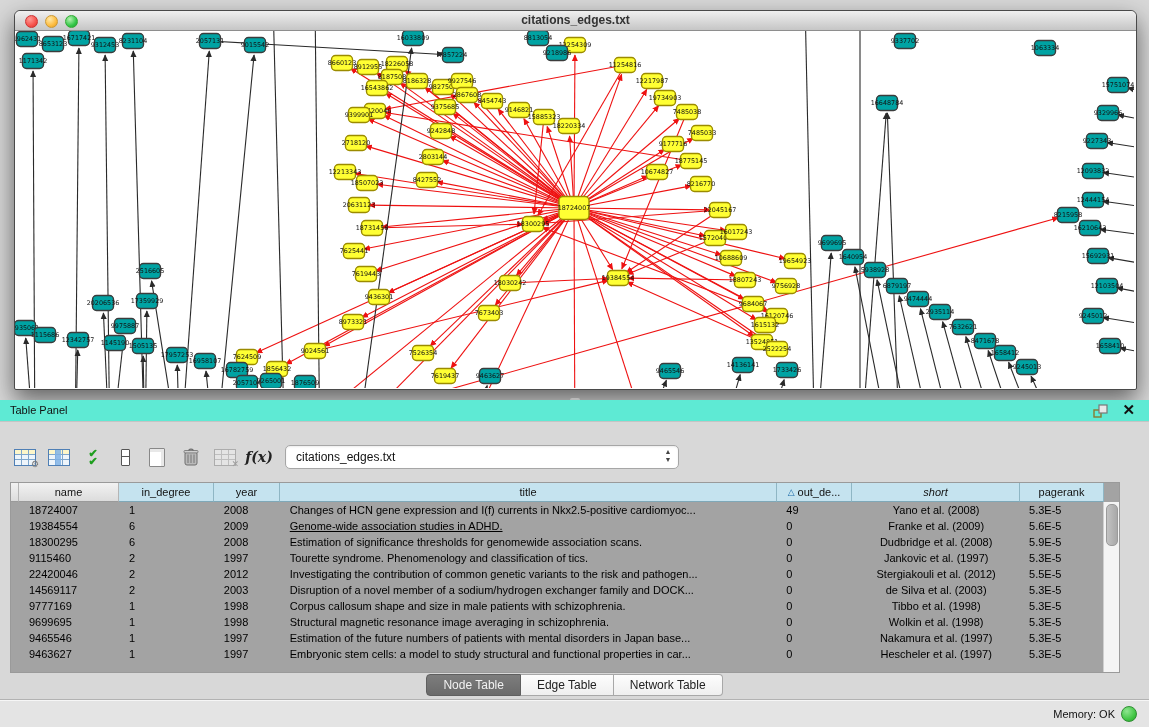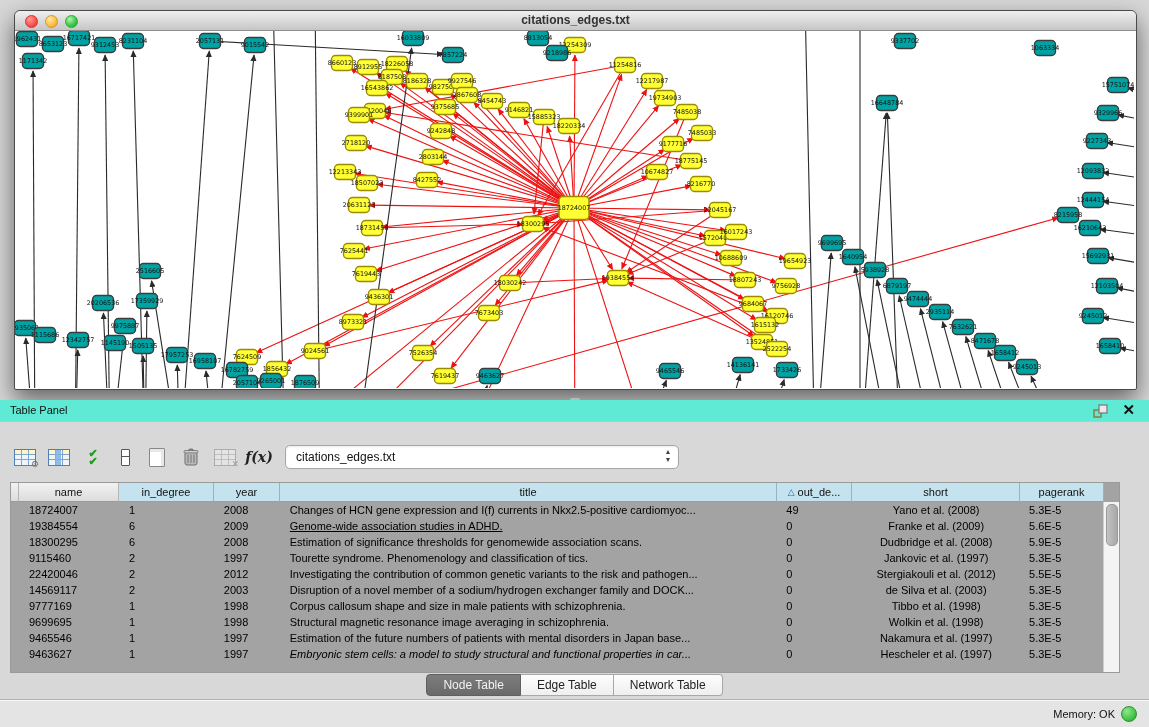--- a/index.html
+++ b/index.html
@@ -789,21 +789,21 @@
         <div class="hcell" style="width: 66px;">
           <span>year</span>
         </div>
         <div class="hcell" style="width: 497px;">
           <span>title</span>
         </div>
         <div class="hcell" style="width: 75px;">
           <span class="sort">△</span>
           <span>out_de...</span>
         </div>
-        <div class="hcell" style="width: 168px;">
+        <div class="hcell" style="width: 168px; font-style: italic;">
           <span>short</span>
         </div>
         <div class="hcell" style="width: 84px;">
           <span>pagerank</span>
         </div>
       </div>
     <div id="tbody">
         <div class="trow">
           <div class="tcell" style="width: 8px;"></div>
           <div class="tcell" style="width: 100px;">18724007</div>
@@ -892,21 +892,21 @@
           <div class="tcell" style="width: 497px;">Estimation of the future numbers of patients with mental disorders in Japan base...</div>
           <div class="tcell" style="width: 75px;">0</div>
           <div class="tcell center" style="width: 168px;">Nakamura et al. (1997)</div>
           <div class="tcell" style="width: 84px;">5.3E-5</div>
         </div>
         <div class="trow">
           <div class="tcell" style="width: 8px;"></div>
           <div class="tcell" style="width: 100px;">9463627</div>
           <div class="tcell" style="width: 95px;">1</div>
           <div class="tcell" style="width: 66px;">1997</div>
-          <div class="tcell" style="width: 497px; font-style: italic;">Embryonic stem cells: a model to study structural and functional properties in car...</div>
+          <div class="tcell" style="width: 497px;">Embryonic stem cells: a model to study structural and functional properties in car...</div>
           <div class="tcell" style="width: 75px;">0</div>
           <div class="tcell center" style="width: 168px;">Hescheler et al. (1997)</div>
           <div class="tcell" style="width: 84px;">5.3E-5</div>
         </div>
       </div>
     <div id="vscroll">
       <div class="thumb"></div>
     </div>
   </div>
 

